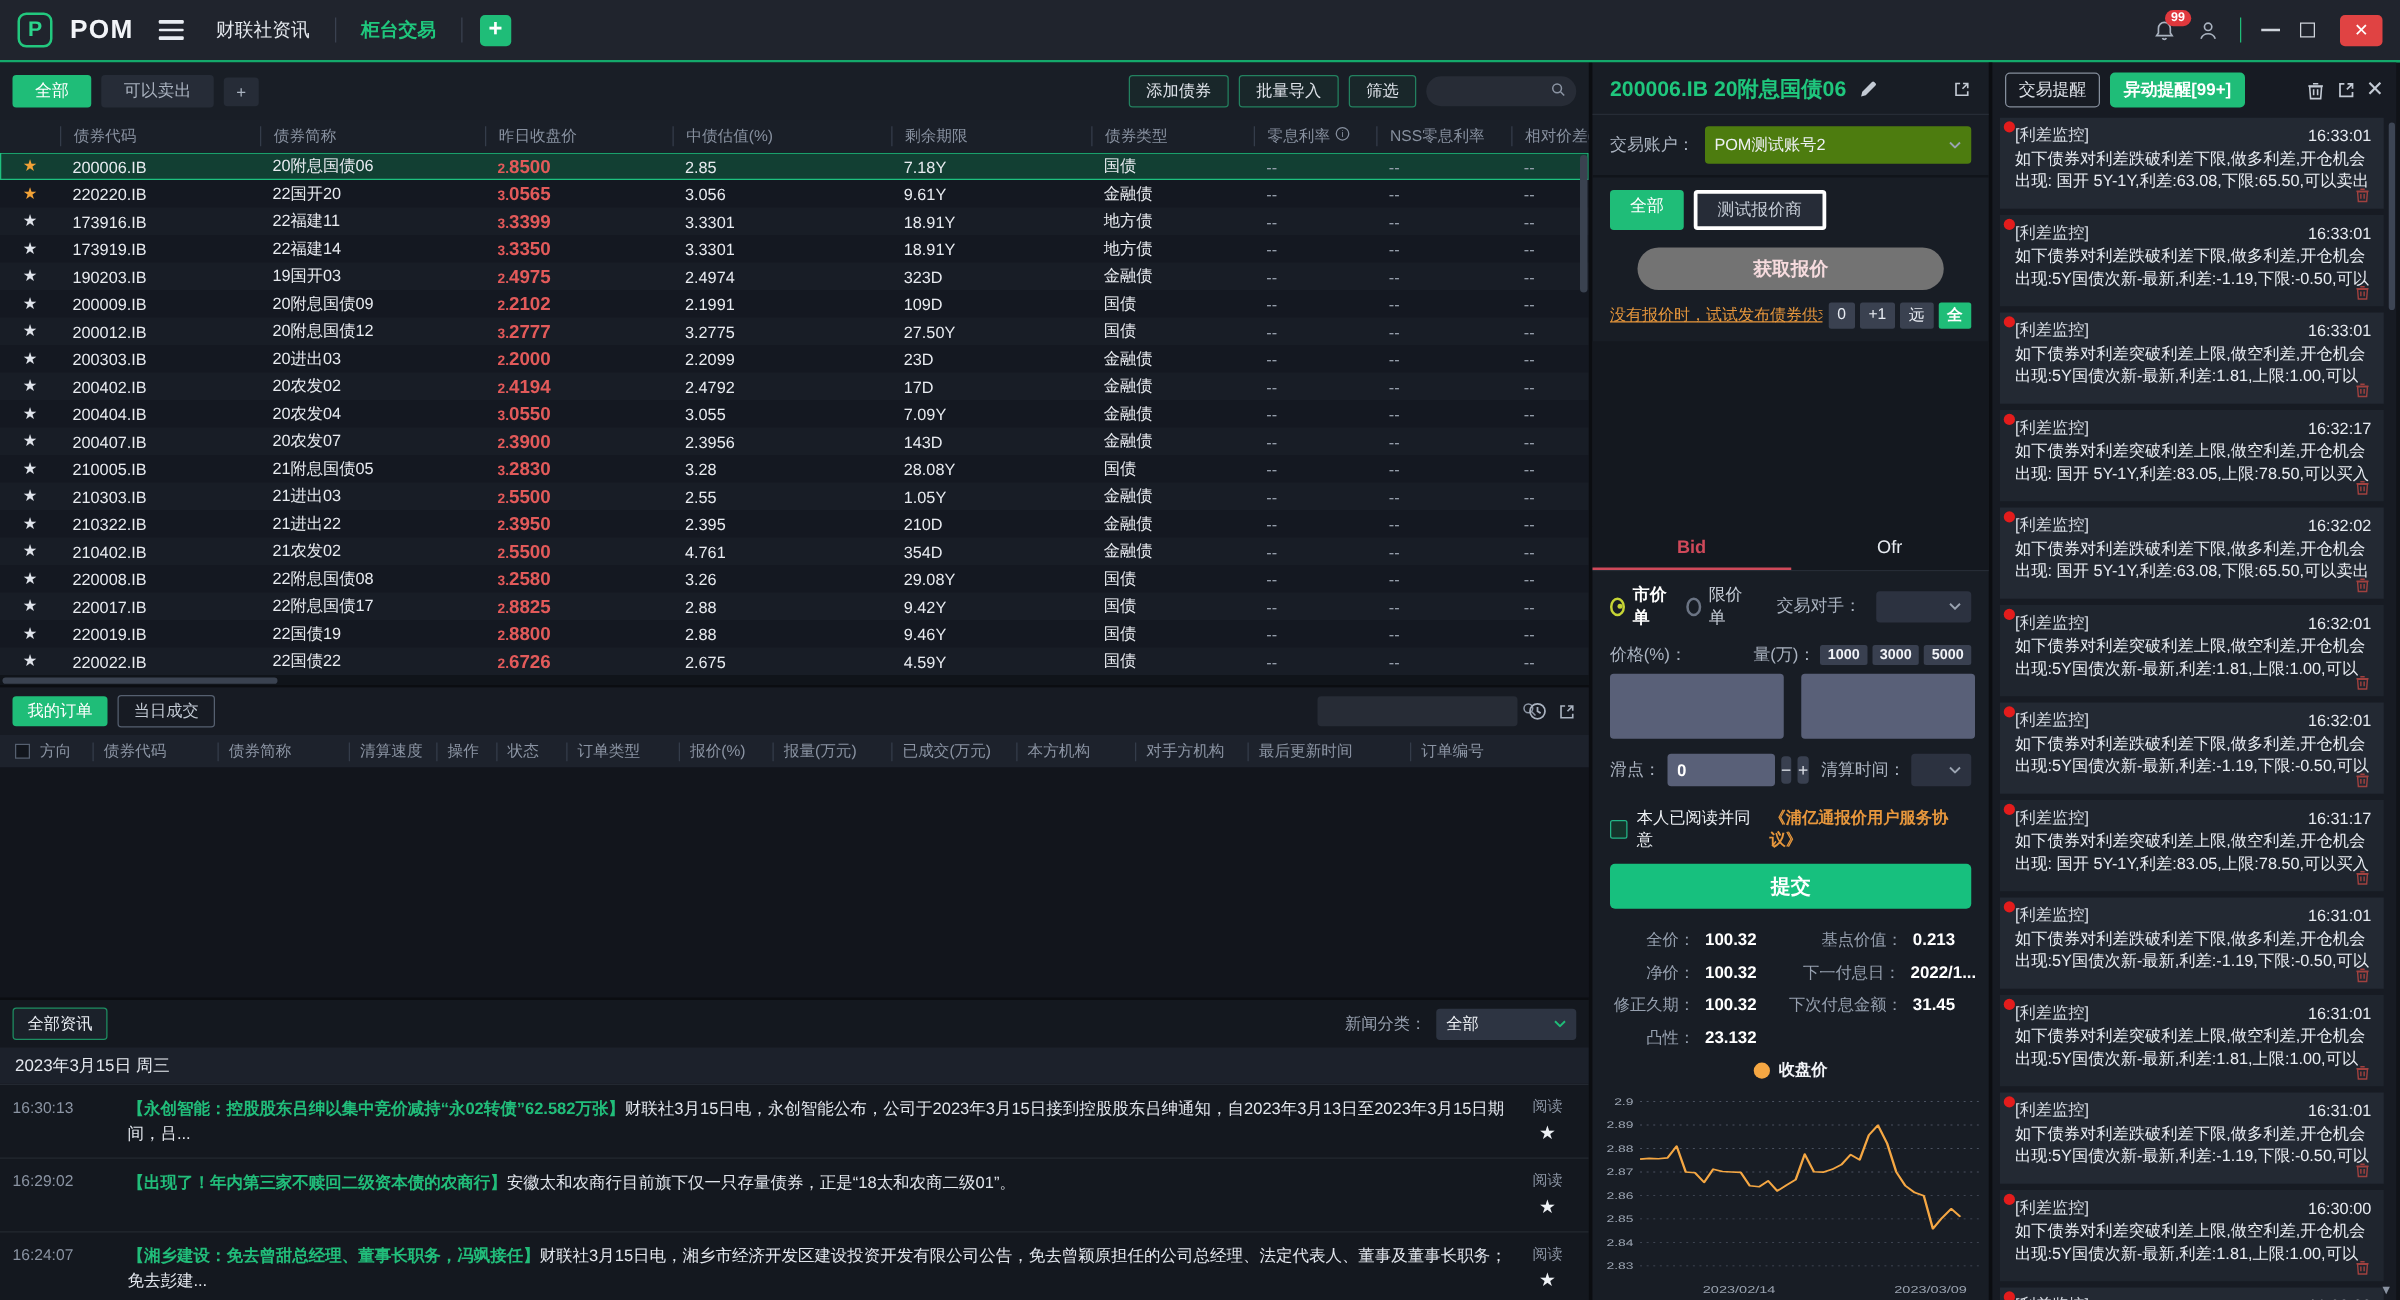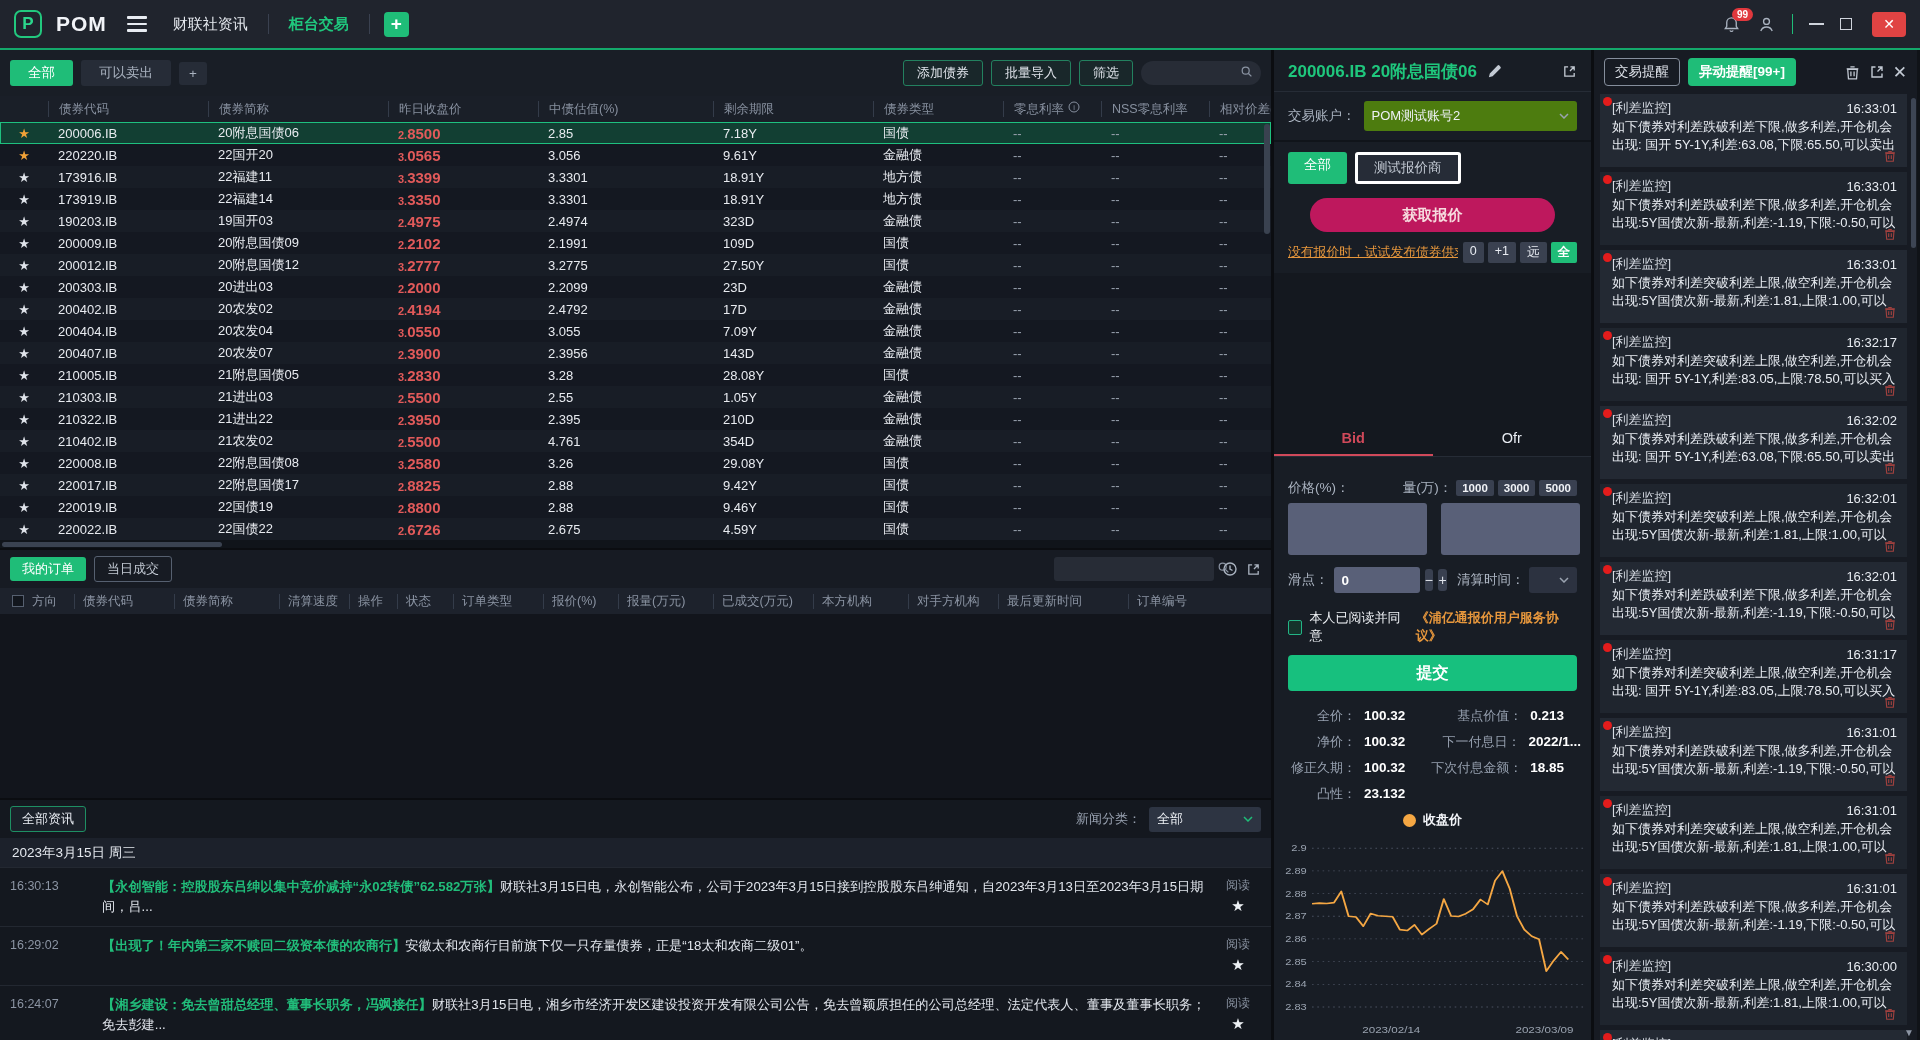--- a/index.html
+++ b/index.html
@@ -108,21 +108,21 @@
   .qp-title-row { display:flex; align-items:center; gap:10px; padding:10px 14px 8px; border-bottom:1px solid #262c36; }
   .qp-title { color:#1fc77d; font-size:17px; font-weight:bold; }
   .qp-ico { color:#c3cad4; display:flex; }
   .qp-account { display:flex; align-items:center; gap:8px; padding:9px 14px; border-bottom:2px solid #10141a; }
   .qp-label { color:#aab3c0; font-size:13.5px; white-space:nowrap; }
   .qp-account .select { flex:1; height:30px; background:#4d7c0f; }
   .qp-tabs { display:flex; gap:8px; padding:10px 14px 6px; }
   .qp-tab { padding:4px 16px; border-radius:3px; font-size:13.5px; }
   .qp-tab.active { background:#1fbd78; color:#fff; }
   .qp-tab.idle { background:#262c37; border:3px solid #ffffff; color:#c3cad4; }
-  .get-quote { margin:8px 36px; height:34px; border-radius:17px; background:#be185d; color:#f6dbde;
+  .get-quote { margin:8px 36px; height:34px; border-radius:17px; background:#737373; color:#f6dbde;
     display:flex; align-items:center; justify-content:center; font-size:15px; font-weight:bold; }
   .supply-row { display:flex; align-items:center; gap:5px; padding:2px 14px 10px; }
   .supply-link { color:#e7973c; font-size:12.8px; text-decoration:underline; white-space:nowrap; overflow:hidden; }
   .s-chip { background:#3a4150; color:#e8ecf2; font-size:12.5px; padding:2px 7px; border-radius:2px; flex:0 0 auto; }
   .s-chip.active { background:#1fbd78; color:#fff; font-weight:bold; }
   .quote-empty { height:148px; background:#14181f; }
   .side-tabs { display:flex; height:36px; background:#14181f; border-bottom:1px solid #262c36; }
   .side-tab { flex:1; display:flex; align-items:center; justify-content:center; font-size:14.5px; color:#e8ecf2; border-bottom:2px solid transparent; }
   .side-tab.bid { color:#d0495a; font-weight:bold; border-bottom-color:#d0495a; }
   .qp-form { padding:10px 14px 0; }
@@ -649,20 +649,40 @@
             <span class="s-chip">远</span>
             <span class="s-chip active">全</span>
           </span>
       </div>
       <div class="quote-empty"></div>
       <div class="side-tabs">
         <div class="side-tab bid">Bid</div>
         <div class="side-tab">Ofr</div>
       </div>
       <div class="qp-form">
+        <div class="radio-row">
+          <div class="radio sel">
+            <span class="rdot"></span>
+            <span class="rlabel">市价单</span>
+          </div>
+          <div class="radio">
+            <span class="rdot"></span>
+            <span class="rlabel">限价单</span>
+          </div>
+          <div class="spacer"></div>
+          <div class="qp-label">交易对手：</div>
+          <div class="select cp-select">
+            <span></span>
+            <span class="chev" style="color:#9aa3b0">
+                <svg viewBox="0 0 10 6" width="10" height="6">
+                  <path d="M1 1l4 4 4-4" stroke="currentColor" stroke-width="1.5" fill="none"></path>
+                </svg>
+              </span>
+          </div>
+        </div>
         <div class="labels-row">
           <div class="qp-label">价格(%)：</div>
           <div class="spacer"></div>
           <div class="qp-label">量(万)：</div>
           <span id="qty-chips" style="display:flex;">
               <span class="qty-chip">1000</span>
               <span class="qty-chip">3000</span>
               <span class="qty-chip">5000</span>
             </span>
         </div>
@@ -714,21 +734,21 @@
               <span class="d-val">2022/1...</span>
             </div>
           </div>
           <div class="d-row">
             <div class="d-pair l">
               <span class="d-label">修正久期：</span>
               <span class="d-val">100.32</span>
             </div>
             <div class="d-pair r">
               <span class="d-label">下次付息金额：</span>
-              <span class="d-val">18.85</span>
+              <span class="d-val">31.45</span>
             </div>
           </div>
           <div class="d-row">
             <div class="d-pair l">
               <span class="d-label">凸性：</span>
               <span class="d-val">23.132</span>
             </div>
             <div class="d-pair r">
               <span class="d-label"></span>
               <span class="d-val"></span>

